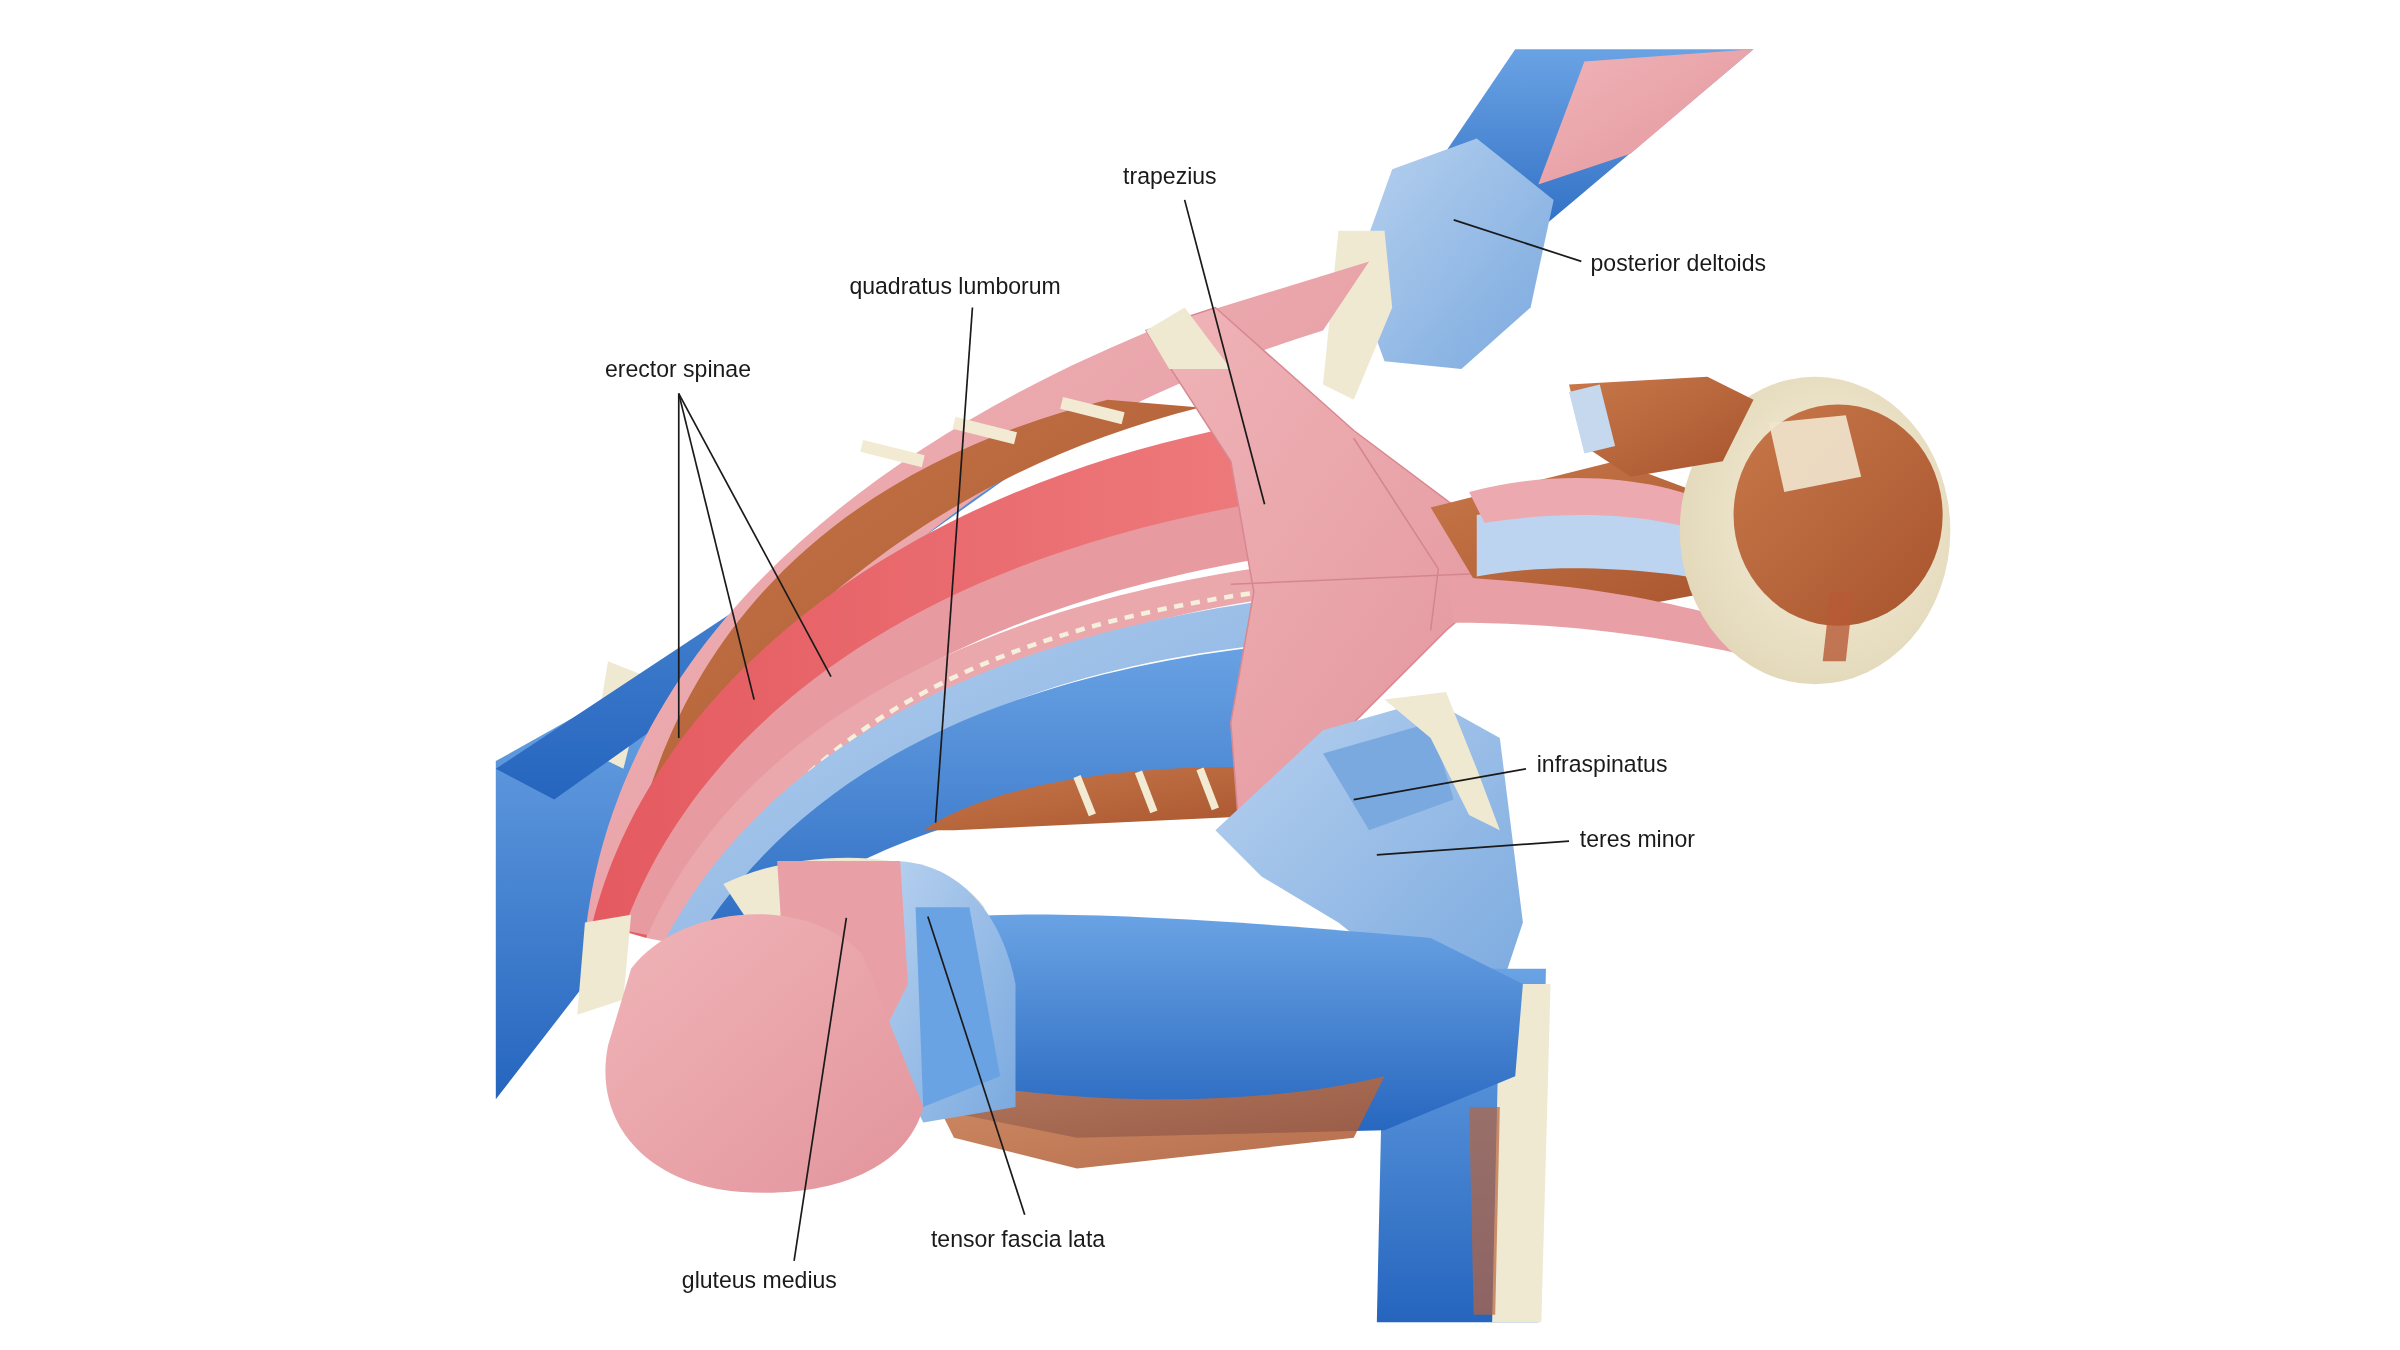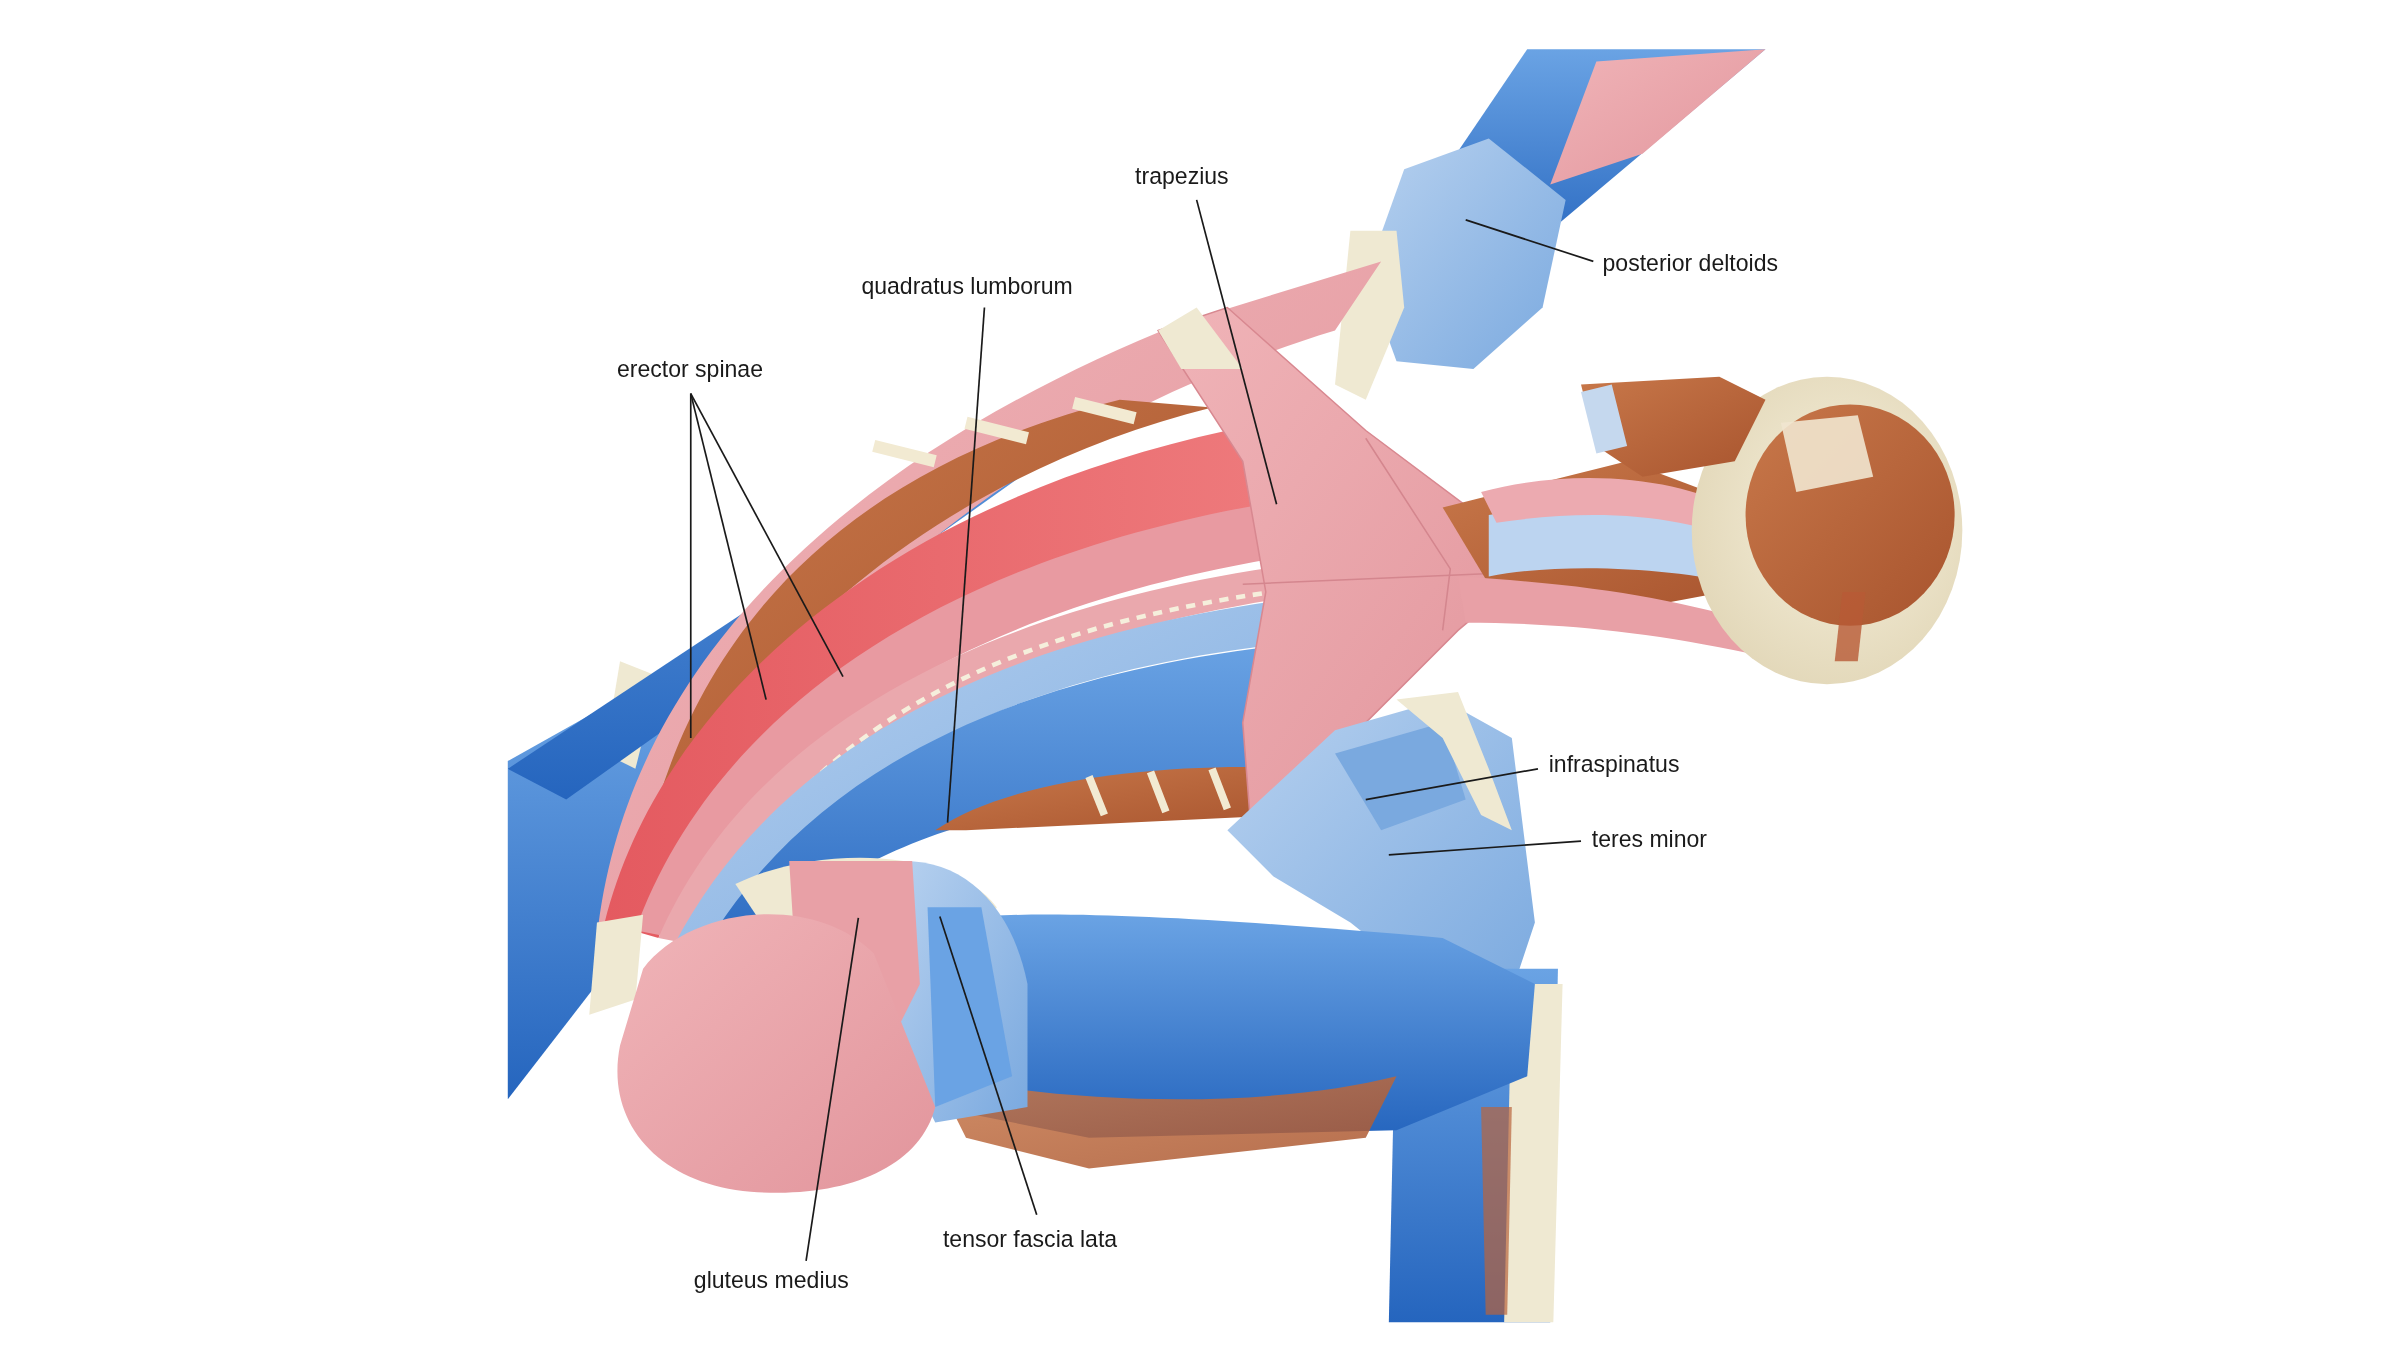--- a/index.html
+++ b/index.html
@@ -1,17 +1,17 @@
 <!DOCTYPE html>
 <html><head>
 <meta charset="utf-8">
 <style>
   html,body{margin:0;padding:0;background:#ffffff;}
   body{width:2400px;height:1350px;overflow:hidden;position:relative;font-family:"Liberation Sans","DejaVu Sans",sans-serif;}
-  #stage{position:absolute;left:12px;top:0;width:2076px;height:1350px;}
+  #stage{position:absolute;left:0;top:0;width:2076px;height:1350px;}
   svg{display:block;}
   .lbl{font-family:"Liberation Sans","DejaVu Sans",sans-serif;font-size:15px;fill:#1a1a1a;}
   .leader{stroke:#1a1a1a;stroke-width:1.1;fill:none;}
 </style>
 </head>
 <body>
 
 <div id="stage">
 <svg width="2400" height="1350" viewBox="0 0 1560 878" xmlns="http://www.w3.org/2000/svg">
   <defs>

